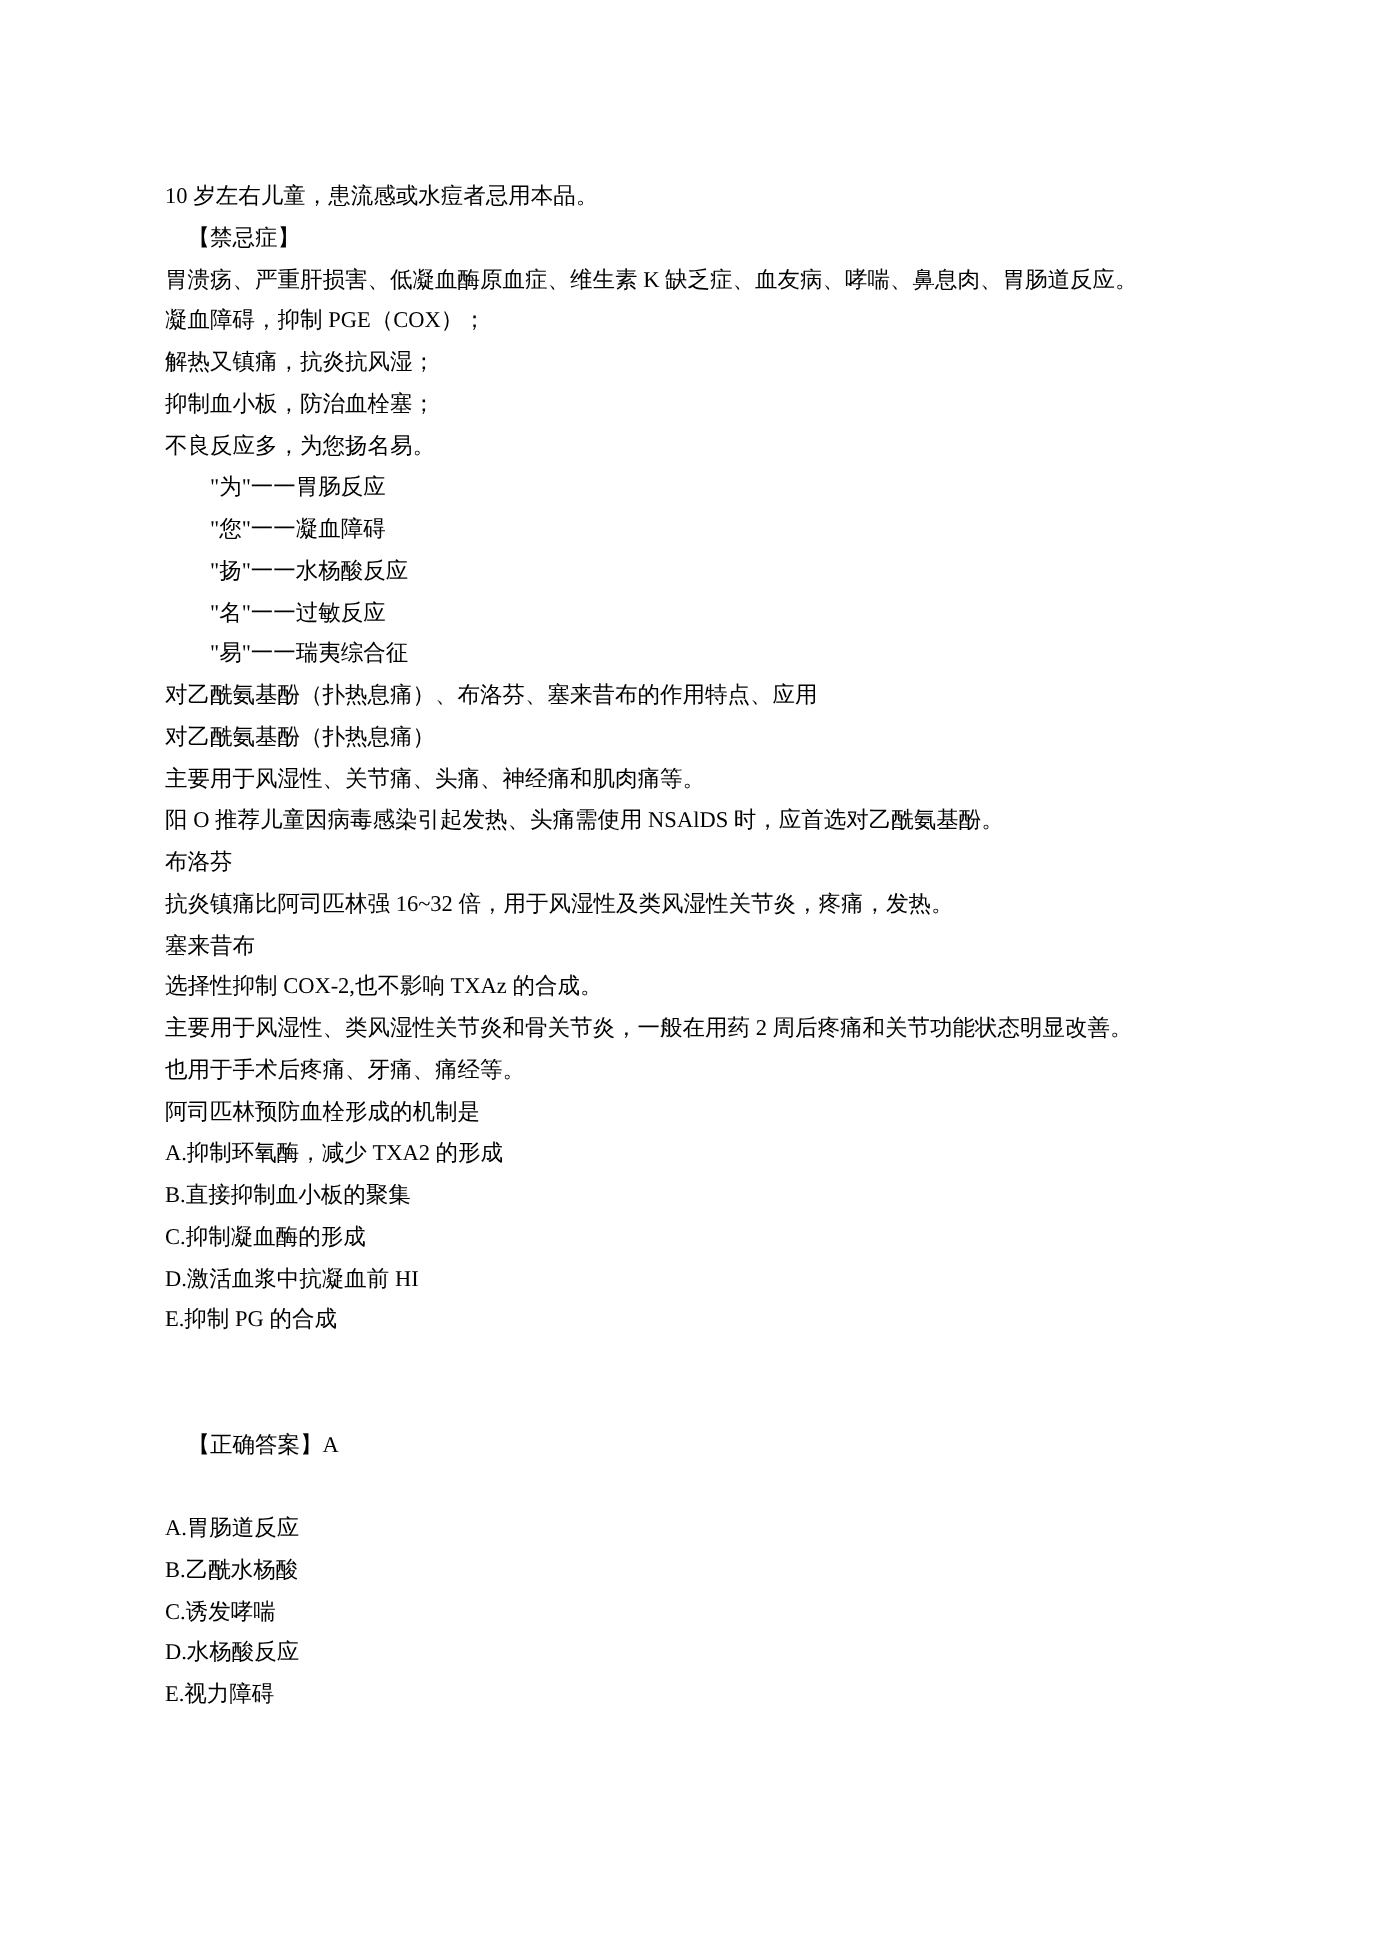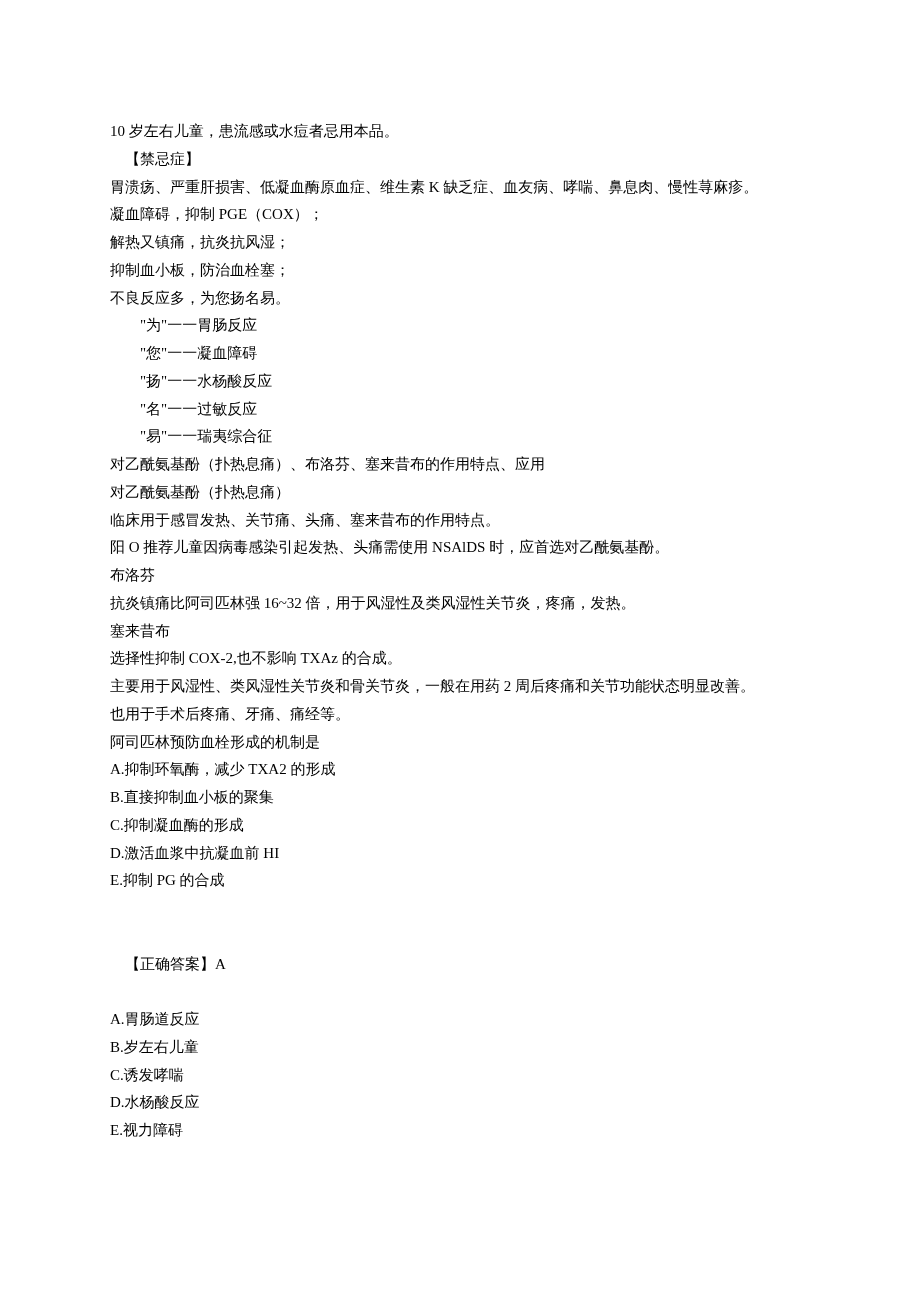--- a/index.html
+++ b/index.html
@@ -30,49 +30,49 @@
     height: 1.85em;
   }
 </style>
 </head>
 <body>
 
 <div class="page">
   <div id="content">
       <div class="line">10 岁左右儿童，患流感或水痘者忌用本品。</div>
       <div class="line indent1">【禁忌症】</div>
-      <div class="line">胃溃疡、严重肝损害、低凝血酶原血症、维生素 K 缺乏症、血友病、哮喘、鼻息肉、慢性荨麻疹。</div>
+      <div class="line">胃溃疡、严重肝损害、低凝血酶原血症、维生素 K 缺乏症、血友病、哮喘、鼻息肉、胃肠道反应。</div>
       <div class="line">凝血障碍，抑制 PGE（COX）；</div>
       <div class="line">解热又镇痛，抗炎抗风湿；</div>
       <div class="line">抑制血小板，防治血栓塞；</div>
       <div class="line">不良反应多，为您扬名易。</div>
       <div class="line indent2">"为"一一胃肠反应</div>
       <div class="line indent2">"您"一一凝血障碍</div>
       <div class="line indent2">"扬"一一水杨酸反应</div>
       <div class="line indent2">"名"一一过敏反应</div>
       <div class="line indent2">"易"一一瑞夷综合征</div>
       <div class="line">对乙酰氨基酚（扑热息痛）、布洛芬、塞来昔布的作用特点、应用</div>
       <div class="line">对乙酰氨基酚（扑热息痛）</div>
-      <div class="line">临床用于感冒发热、关节痛、头痛、塞来昔布的作用特点。</div>
+      <div class="line">主要用于风湿性、关节痛、头痛、神经痛和肌肉痛等。</div>
       <div class="line">阳 O 推荐儿童因病毒感染引起发热、头痛需使用 NSAlDS 时，应首选对乙酰氨基酚。</div>
       <div class="line">布洛芬</div>
       <div class="line">抗炎镇痛比阿司匹林强 16~32 倍，用于风湿性及类风湿性关节炎，疼痛，发热。</div>
       <div class="line">塞来昔布</div>
       <div class="line">选择性抑制 COX-2,也不影响 TXAz 的合成。</div>
       <div class="line">主要用于风湿性、类风湿性关节炎和骨关节炎，一般在用药 2 周后疼痛和关节功能状态明显改善。</div>
       <div class="line">也用于手术后疼痛、牙痛、痛经等。</div>
       <div class="line">阿司匹林预防血栓形成的机制是</div>
       <div class="line">A.抑制环氧酶，减少 TXA2 的形成</div>
       <div class="line">B.直接抑制血小板的聚集</div>
       <div class="line">C.抑制凝血酶的形成</div>
       <div class="line">D.激活血浆中抗凝血前 HI</div>
       <div class="line">E.抑制 PG 的合成</div>
       <div class="spacer"></div>
       <div class="spacer"></div>
       <div class="line indent1">【正确答案】A</div>
       <div class="spacer"></div>
       <div class="line">A.胃肠道反应</div>
-      <div class="line">B.岁左右儿童</div>
+      <div class="line">B.乙酰水杨酸</div>
       <div class="line">C.诱发哮喘</div>
       <div class="line">D.水杨酸反应</div>
       <div class="line">E.视力障碍</div>
     </div>
 </div>
 
 </body></html>

